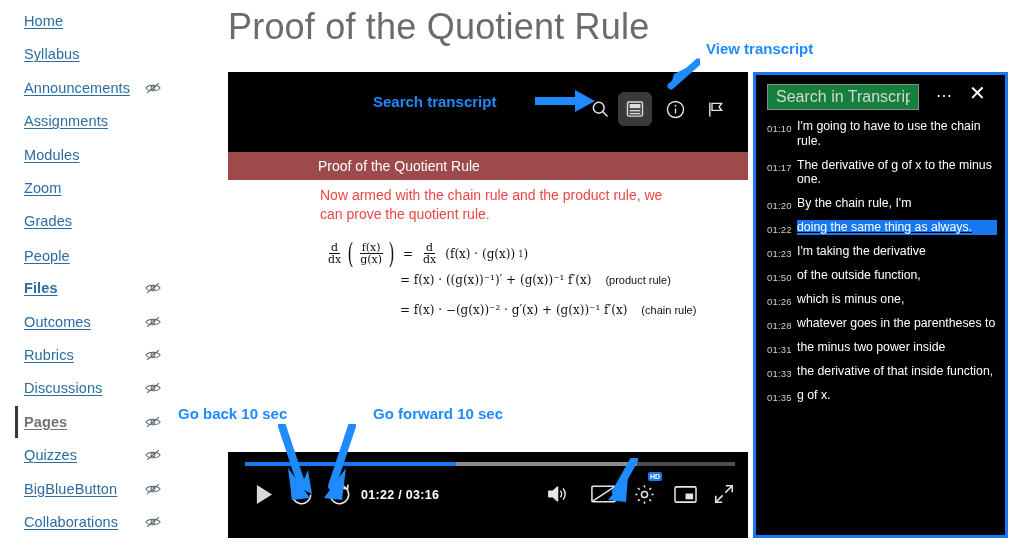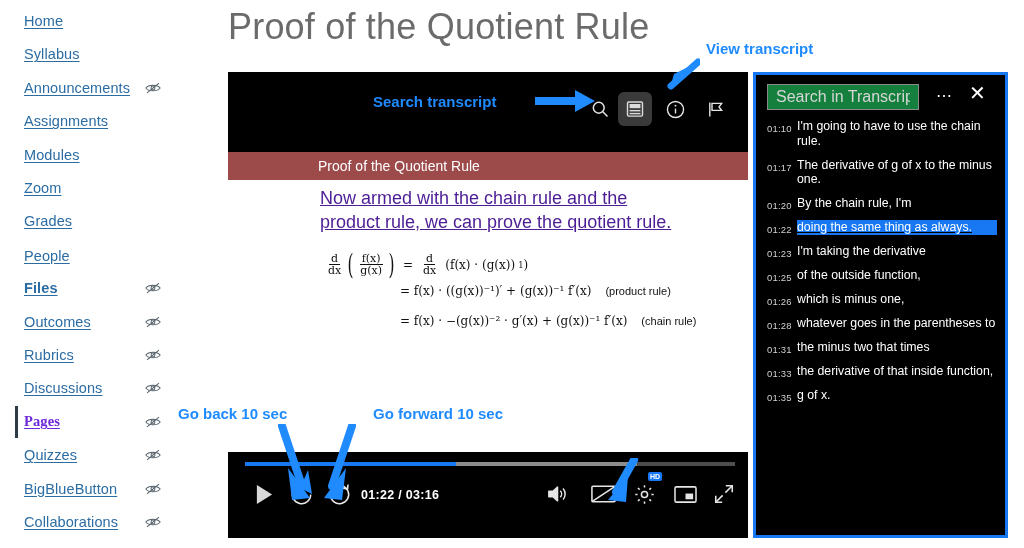--- a/index.html
+++ b/index.html
@@ -10,21 +10,21 @@
   
   #sidebar{position:absolute;left:0;top:0;width:228px;height:548px;background:#fff;}
   .nav-item{
     position:absolute;left:24px;width:190px;height:22px;
     display:flex;align-items:center;
   }
   .nav-label{
     font-size:14.5px;color:#2b6ca3;text-decoration:underline;
     text-underline-offset:2px;white-space:nowrap;letter-spacing:.1px;
   }
-  .nav-item.active .nav-label{color:#6d28d9;font-weight:bold;font-family:Liberation Serif, serif;}
+  .nav-item.active .nav-label{color:#737373;font-weight:bold;}
   .nav-item.active:before{
     content:"";position:absolute;left:-9px;top:-5px;width:3px;height:32px;background:#2d3b45;
   }
   .eye-slash{
     position:absolute;left:120px;top:3px;width:18px;height:16px;color:#55626b;
   }
   
   #page-title{
     position:absolute;left:228px;top:6px;
     font-size:36px;font-weight:300;color:#6b6b6b;letter-spacing:.2px;
@@ -39,21 +39,21 @@
            display:flex;align-items:center;justify-content:center;}
   .tb-icon.sel{background:#3a3a3a;border-radius:6px;}
   
   #slide{position:absolute;left:0;top:80px;width:520px;height:300px;background:#fff;}
   #slide-header{
     position:absolute;left:0;top:0;width:100%;height:28px;background:#9c4a4a;
     display:flex;align-items:center;
   }
   #slide-header span{color:#fff;font-size:14px;padding-left:90px;}
   #slide-body{position:absolute;left:0;top:34px;width:100%;padding:0 60px 0 92px;box-sizing:border-box;}
-  #slide-intro{font-size:18px;color:#4c1d95;line-height:1.35;text-decoration:underline;}
+  #slide-intro{font-size:14px;color:#ef4444;line-height:1.35;}
   #eqs{margin-top:18px;font-family:"DejaVu Serif",serif;color:#111;}
   .eq-row{display:flex;align-items:center;font-size:12px;white-space:nowrap;}
   .eq1{margin-left:4px;}
   .eq2{margin-left:80px;margin-top:7px;}
   .eq3{margin-left:80px;margin-top:16px;text-align:center;}
   .frac{display:inline-flex;flex-direction:column;align-items:center;
         vertical-align:middle;line-height:1.05;font-size:11px;margin:0 2px;}
   .frac .num{border-bottom:1px solid #111;padding:0 2px;}
   .frac .den{padding:0 2px;}
   .paren{font-size:28px;font-weight:300;line-height:0;transform:scaleX(.55);display:inline-block;}
@@ -368,34 +368,34 @@
       </div>
       <div class="tr-row hl">
         <div class="tr-time">01:22</div>
         <div class="tr-text">doing the same thing as always.</div>
       </div>
       <div class="tr-row">
         <div class="tr-time">01:23</div>
         <div class="tr-text">I'm taking the derivative</div>
       </div>
       <div class="tr-row">
-        <div class="tr-time">01:25</div>
+        <div class="tr-time">01:50</div>
         <div class="tr-text">of the outside function,</div>
       </div>
       <div class="tr-row">
         <div class="tr-time">01:26</div>
         <div class="tr-text">which is minus one,</div>
       </div>
       <div class="tr-row">
         <div class="tr-time">01:28</div>
         <div class="tr-text">whatever goes in the parentheses to</div>
       </div>
       <div class="tr-row">
         <div class="tr-time">01:31</div>
-        <div class="tr-text">the minus two that times</div>
+        <div class="tr-text">the minus two power inside</div>
       </div>
       <div class="tr-row">
         <div class="tr-time">01:33</div>
         <div class="tr-text">the derivative of that inside function,</div>
       </div>
       <div class="tr-row">
         <div class="tr-time">01:35</div>
         <div class="tr-text">g of x.</div>
       </div>
     </div>

